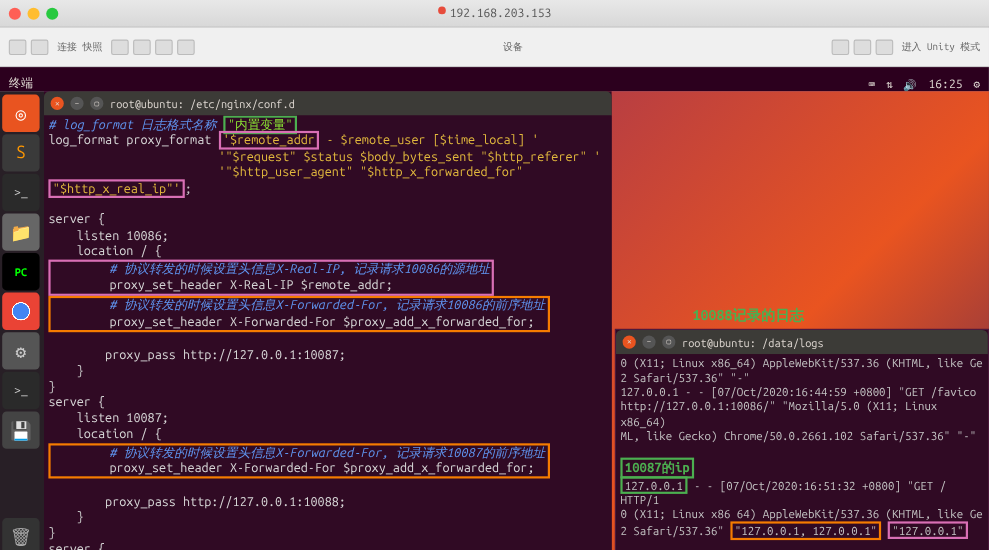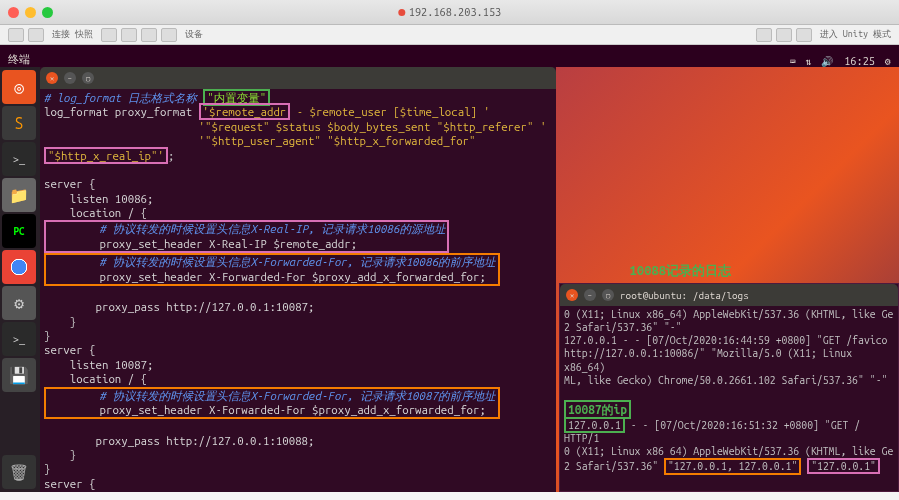--- a/index.html
+++ b/index.html
@@ -4,24 +4,24 @@
   <style>
     * { margin: 0; padding: 0; box-sizing: border-box; }
     body { font-family: "Ubuntu Mono", monospace; background: #f5f5f5; width: 899px; height: 500px; overflow: hidden; font-size: 11px; }
     
     .mac-titlebar { height: 25px; background: linear-gradient(#e8e8e8, #d8d8d8); display: flex; align-items: center; padding: 0 8px; border-bottom: 1px solid #bbb; position: relative; }
     .traffic-lights { display: flex; gap: 6px; }
     .tl { width: 11px; height: 11px; border-radius: 50%; }
     .tl-red { background: #ff5f56; }
     .tl-yellow { background: #ffbd2e; }
     .tl-green { background: #27c93f; }
-    .mac-title { position: absolute; left: 50%; transform: translateX(-50%); font-size: 11px; color: #555; display: flex; align-items: center; gap: 4px; }
+    .mac-title { position: absolute; left: 50%; transform: translateX(-50%); font-size: 11px; color: #555; display: flex; align-items: flex-start; gap: 4px; }
     .red-dot { width: 7px; height: 7px; background: #e74c3c; border-radius: 50%; }
     
-    .mac-toolbar { height: 20px; background: #f0f0f0; display: flex; align-items: center; padding: 0 8px; gap: 8px; border-bottom: 1px solid #ccc; font-size: 10px; color: #666; }
+    .mac-toolbar { height: 36px; background: #f0f0f0; display: flex; align-items: center; padding: 0 8px; gap: 8px; border-bottom: 1px solid #ccc; font-size: 10px; color: #666; }
     .toolbar-grp { display: flex; gap: 4px; align-items: center; }
     .toolbar-btn { width: 16px; height: 14px; background: #ddd; border: 1px solid #bbb; border-radius: 2px; }
     .toolbar-text { font-size: 9px; }
     
     .ubuntu-top { height: 22px; background: #2c001e; display: flex; align-items: flex-end; justify-content: space-between; padding: 0 8px; color: #dfd8d2; font-size: 11px; }
     .top-right { display: flex; gap: 10px; align-items: center; }
     .top-icon { font-size: 10px; }
     
     .desktop { display: flex; height: 425px; background: #5e2750; }
     
@@ -80,21 +80,21 @@
     <div class="toolbar-btn"></div>
     <div class="toolbar-btn"></div>
   </div>
   <span class="toolbar-text">连接 快照</span>
   <div class="toolbar-grp">
     <div class="toolbar-btn"></div>
     <div class="toolbar-btn"></div>
     <div class="toolbar-btn"></div>
     <div class="toolbar-btn"></div>
   </div>
-  <div style="flex:1;text-align:left">
+  <div style="flex:1;text-align:center">
     <span class="toolbar-text">设备</span>
   </div>
   <div class="toolbar-grp">
     <div class="toolbar-btn"></div>
     <div class="toolbar-btn"></div>
     <div class="toolbar-btn"></div>
   </div>
   <span class="toolbar-text">进入 Unity 模式</span>
 </div>
 
@@ -124,20 +124,21 @@
     <div class="launch-item li-trash">🗑</div>
   </div>
 
   <div class="workspace">
 
     <div class="term-left">
       <div class="term-title">
         <span class="win-btn close">✕</span>
         <span class="win-btn">−</span>
         <span class="win-btn">▢</span>
+        <span>root@ubuntu: /etc/nginx/conf.d</span>
       </div>
       <div class="term-body"><span class="cmt"># log_format 日志格式名称</span> <span class="box-grn grn">"内置变量"</span>
 <span class="kw">log_format proxy_format </span><span class="box-pnk str">'$remote_addr</span><span class="str"> - $remote_user [$time_local] '</span>
 <span class="str">                        '"$request" $status $body_bytes_sent "$http_referer" '</span>
 <span class="str">                        '"$http_user_agent" "$http_x_forwarded_for" </span><span class="box-pnk str">"$http_x_real_ip"'</span><span>;</span>
 
 <span class="kw">server {</span>
 <span class="kw">    listen 10086;</span>
 <span class="kw">    location / {</span>
 <span class="box-pnk" style="display:inline-block"><span class="cmt">        # 协议转发的时候设置头信息X-Real-IP, 记录请求10086的源地址</span>

